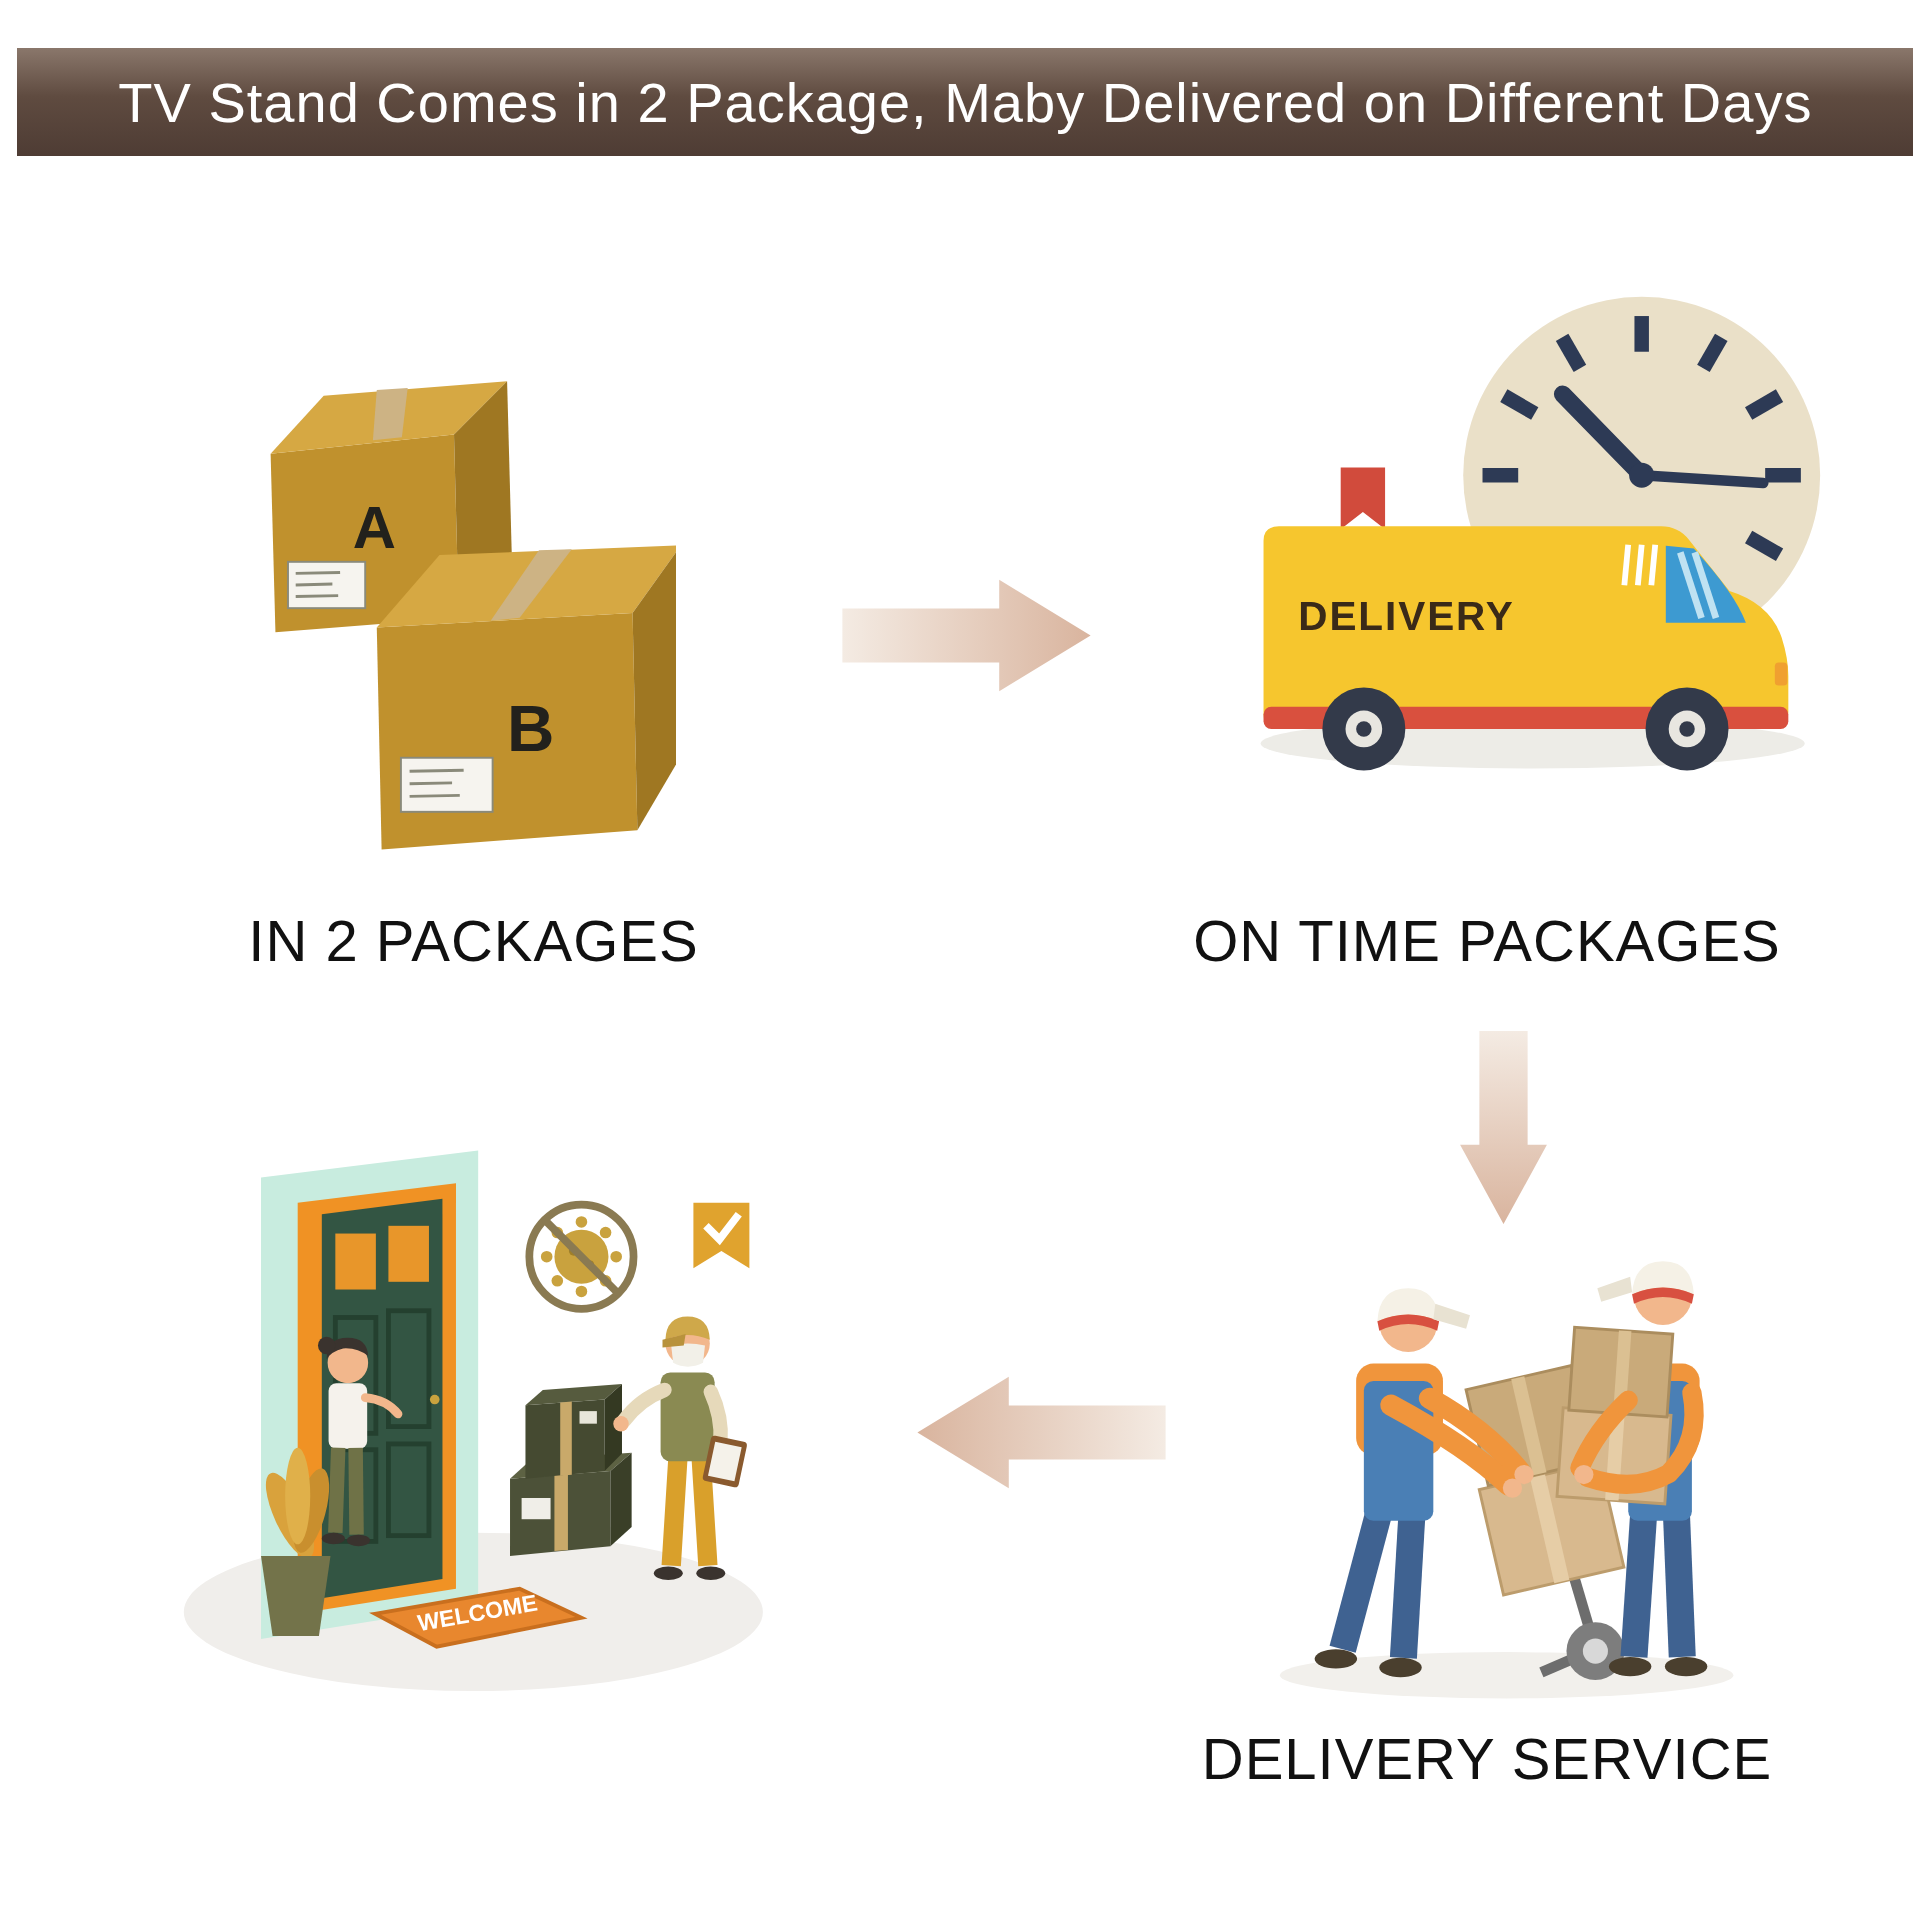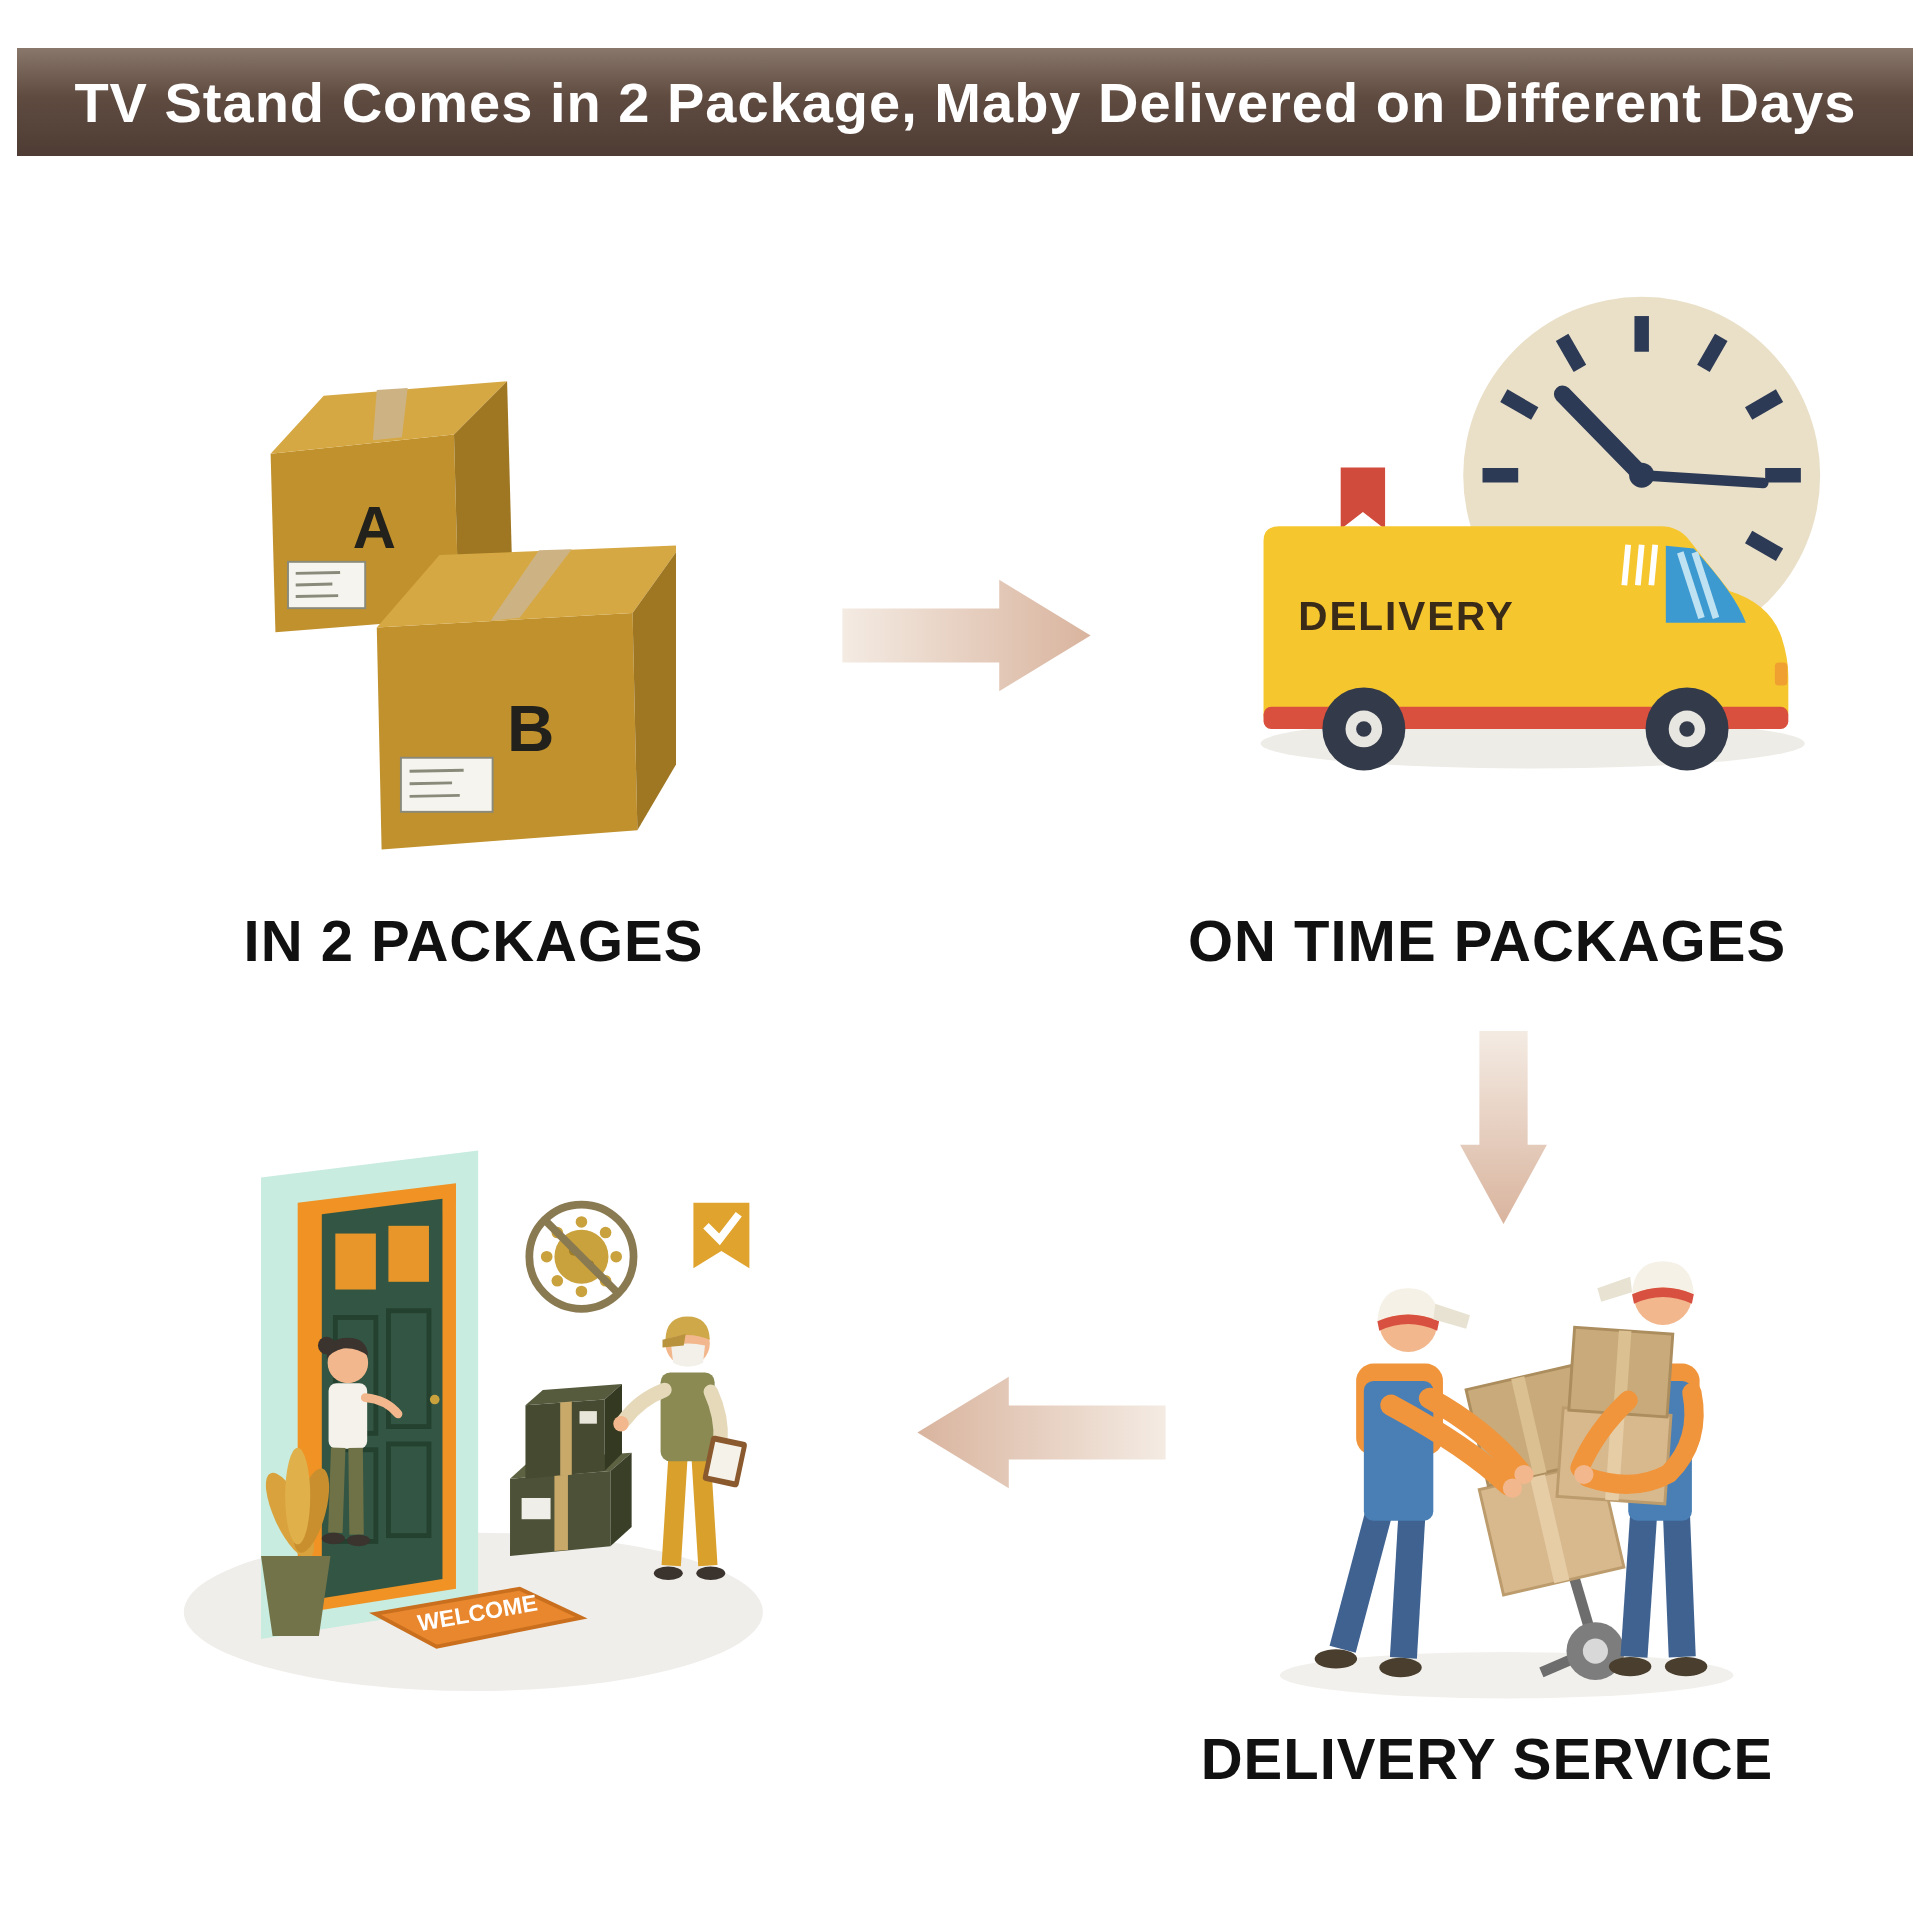--- a/index.html
+++ b/index.html
@@ -14,29 +14,29 @@
   .header-bar {
     position: absolute;
     left: 17.4px; top: 48px;
     width: 1896px; height: 108px;
     background: linear-gradient(180deg, #8a776b 0%, #5f4b40 45%, #4e3c34 100%);
     display: flex; align-items: center; justify-content: center;
   }
   .header-bar .title {
     color: #ffffff;
     font-size: 56px;
-    font-weight: 700;
+    font-weight: 400;
     letter-spacing: 1px;
     white-space: nowrap;
   }
   .caption {
     position: absolute;
     color: #111111;
     font-size: 58px;
-    font-weight: 700;
+    font-weight: 400;
     text-align: center;
     letter-spacing: 1px;
     line-height: 1.3;
   }
   .caption-packages { left: 145px; top: 903px; width: 657px; }
   .caption-ontime   { left: 1178px; top: 903px; width: 618px; }
   .caption-quality  { left: 1178px; top: 1721px; width: 618px; }
   .caption-safe     { left: 145px; top: 1804px; width: 676px; }
   .illus { position: absolute; }
   .illus svg { display: block; width: 100%; height: 100%; }

